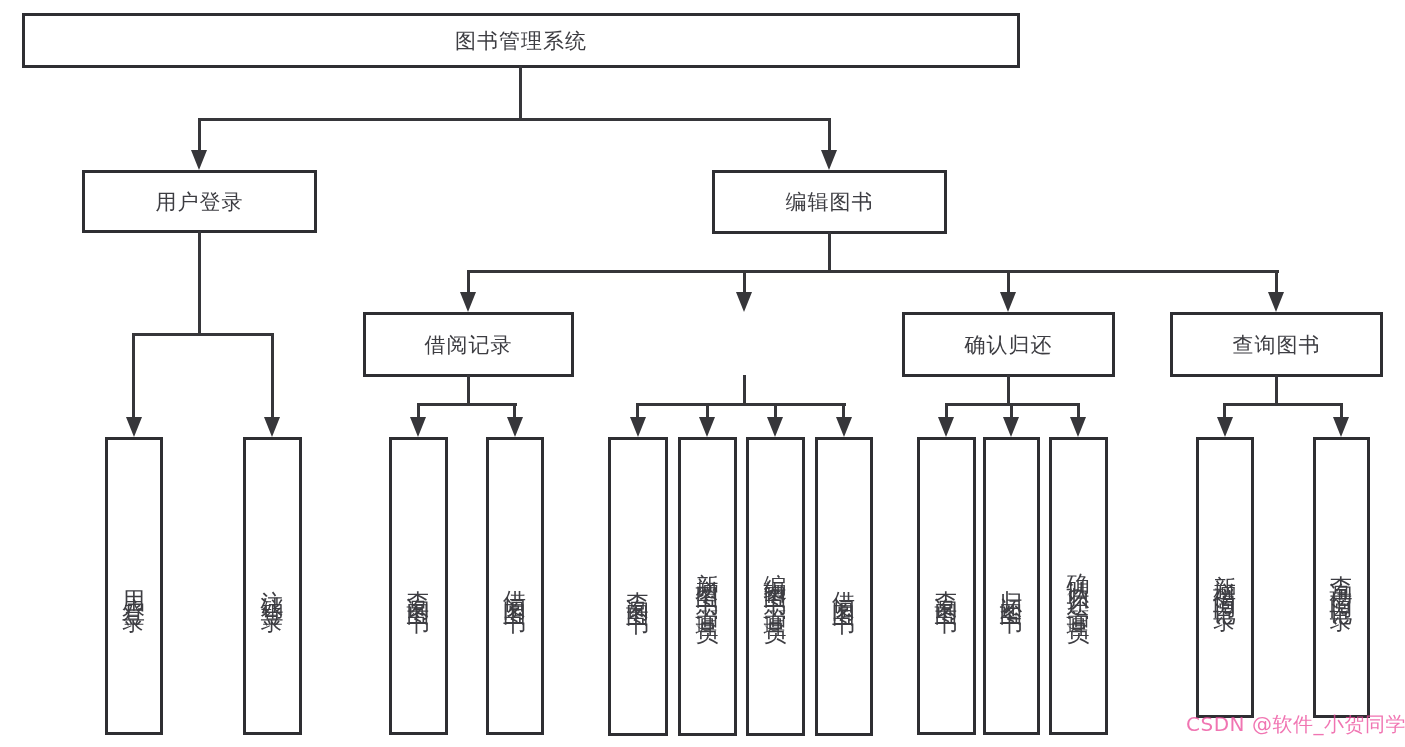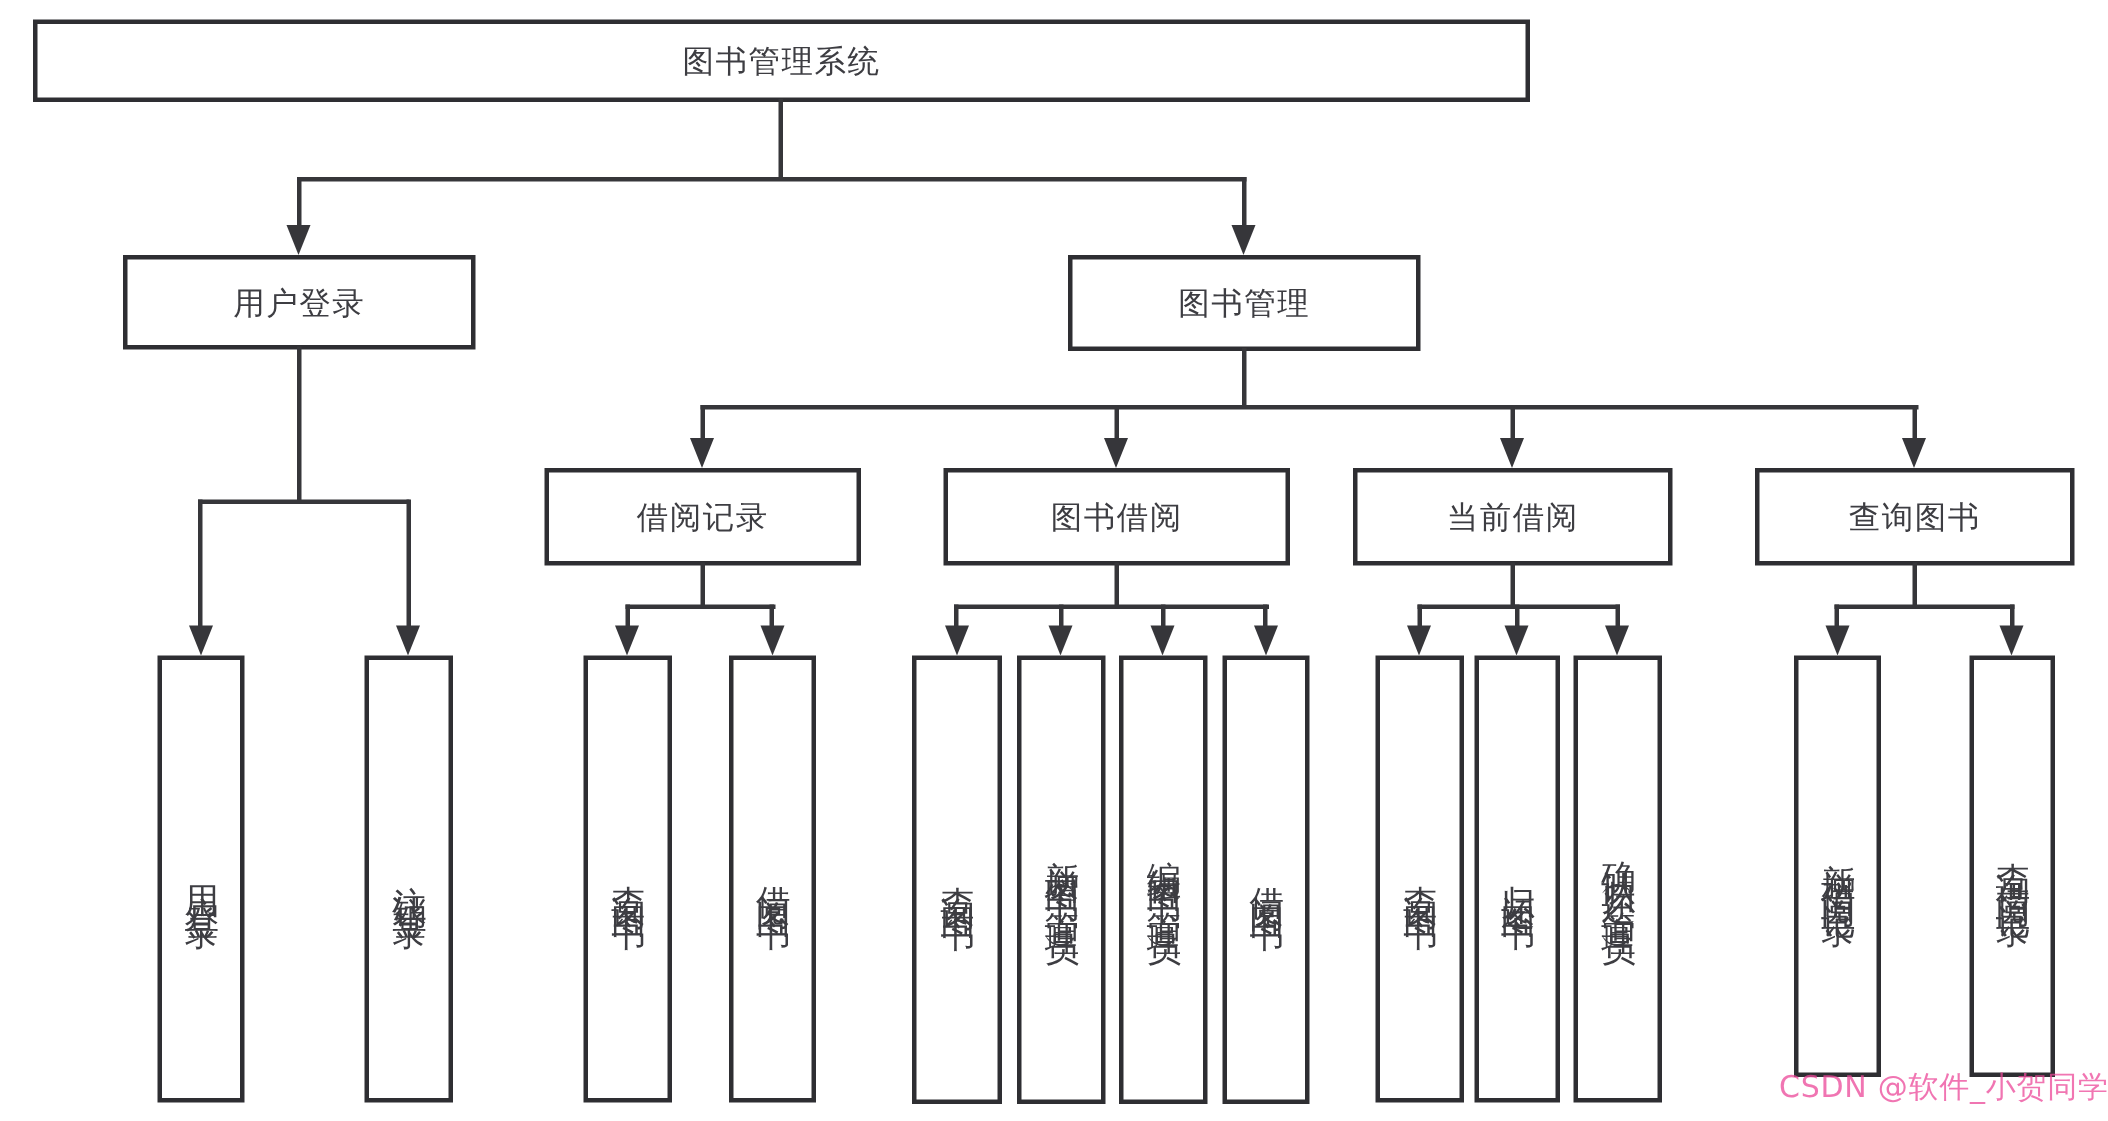--- a/index.html
+++ b/index.html
@@ -55,43 +55,42 @@
   <div class="node h" style="left:22px;top:13px;width:998px;height:55px">图书管理系统</div>
 
   <div class="line" style="left:519px;top:66px;width:3px;height:54px"></div>
   <div class="line" style="left:198px;top:118px;width:633px;height:3px"></div>
   <div class="line" style="left:198px;top:118px;width:3px;height:34px"></div>
   <div class="arrow" style="left:191px;top:150px"></div>
   <div class="line" style="left:828px;top:118px;width:3px;height:34px"></div>
   <div class="arrow" style="left:821px;top:150px"></div>
 
   <div class="node h" style="left:82px;top:170px;width:235px;height:63px">用户登录</div>
-  <div class="node h" style="left:712px;top:170px;width:235px;height:64px">图书管理</div>
+  <div class="node h" style="left:712px;top:170px;width:235px;height:64px">编辑图书</div>
 
   <div class="line" style="left:198px;top:231px;width:3px;height:104px"></div>
   <div class="line" style="left:132px;top:333px;width:141px;height:3px"></div>
   <div class="line" style="left:132px;top:333px;width:3px;height:86px"></div>
   <div class="arrow" style="left:126px;top:417px"></div>
   <div class="line" style="left:271px;top:333px;width:3px;height:86px"></div>
   <div class="arrow" style="left:264px;top:417px"></div>
 
   <div class="line" style="left:828px;top:232px;width:3px;height:40px"></div>
   <div class="line" style="left:467px;top:270px;width:812px;height:3px"></div>
   <div class="line" style="left:467px;top:270px;width:3px;height:24px"></div>
   <div class="arrow" style="left:460px;top:292px"></div>
   <div class="line" style="left:743px;top:270px;width:3px;height:24px"></div>
   <div class="arrow" style="left:736px;top:292px"></div>
   <div class="line" style="left:1007px;top:270px;width:3px;height:24px"></div>
   <div class="arrow" style="left:1000px;top:292px"></div>
   <div class="line" style="left:1275px;top:270px;width:3px;height:24px"></div>
   <div class="arrow" style="left:1268px;top:292px"></div>
 
   <div class="node h" style="left:363px;top:312px;width:211px;height:65px">借阅记录</div>
-  <div class="node h" style="left:629px;top:312px;width:231px;height:65px">图书借阅</div>
-  <div class="node h" style="left:902px;top:312px;width:213px;height:65px">当前借阅</div>
+  <div class="node h" style="left:902px;top:312px;width:213px;height:65px">确认归还</div>
   <div class="node h" style="left:1170px;top:312px;width:213px;height:65px">查询图书</div>
 
   <div class="line" style="left:467px;top:375px;width:3px;height:30px"></div>
   <div class="line" style="left:417px;top:403px;width:100px;height:3px"></div>
   <div class="line" style="left:417px;top:403px;width:3px;height:16px"></div>
   <div class="arrow" style="left:410px;top:417px"></div>
   <div class="line" style="left:513px;top:403px;width:3px;height:16px"></div>
   <div class="arrow" style="left:507px;top:417px"></div>
 
   <div class="line" style="left:743px;top:375px;width:3px;height:30px"></div>

